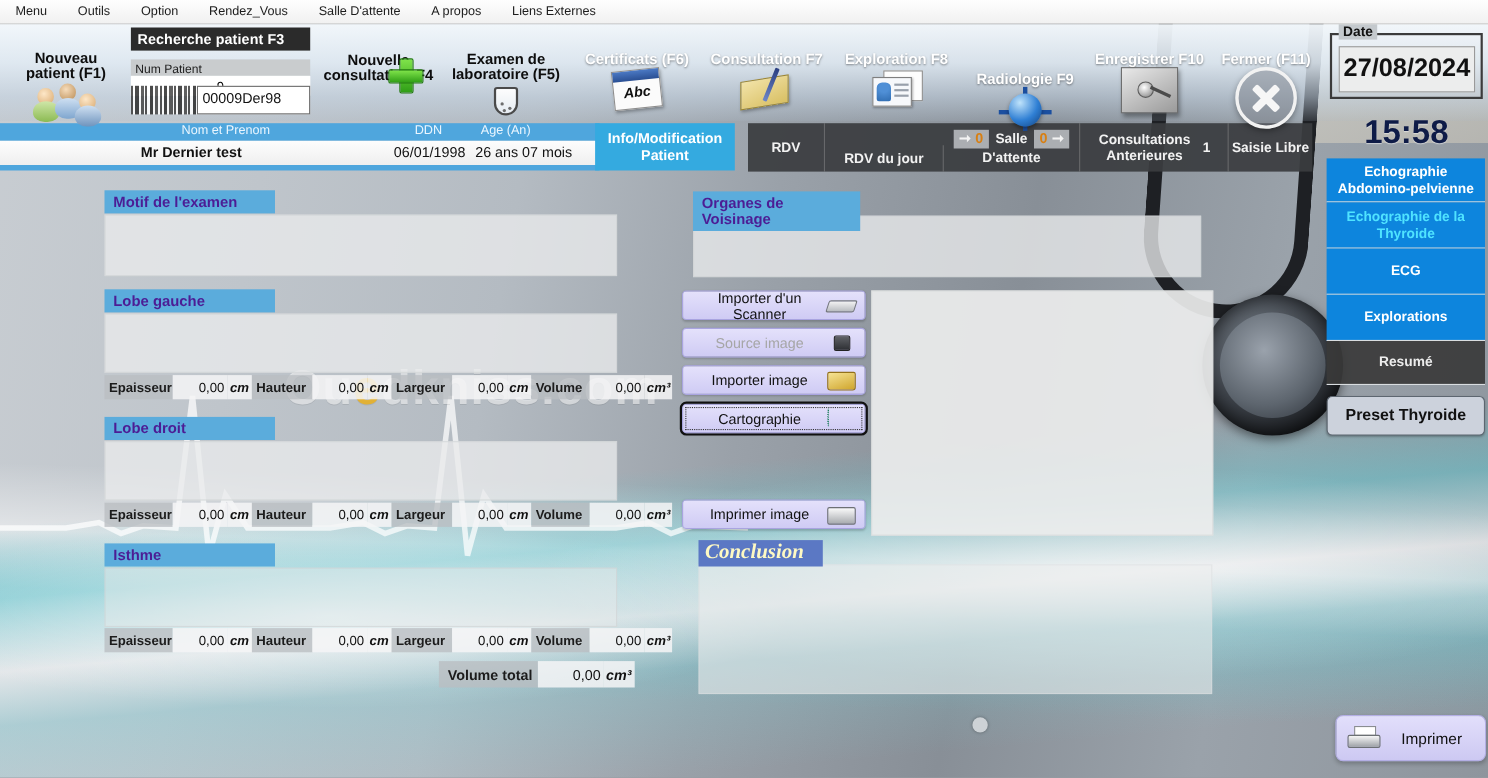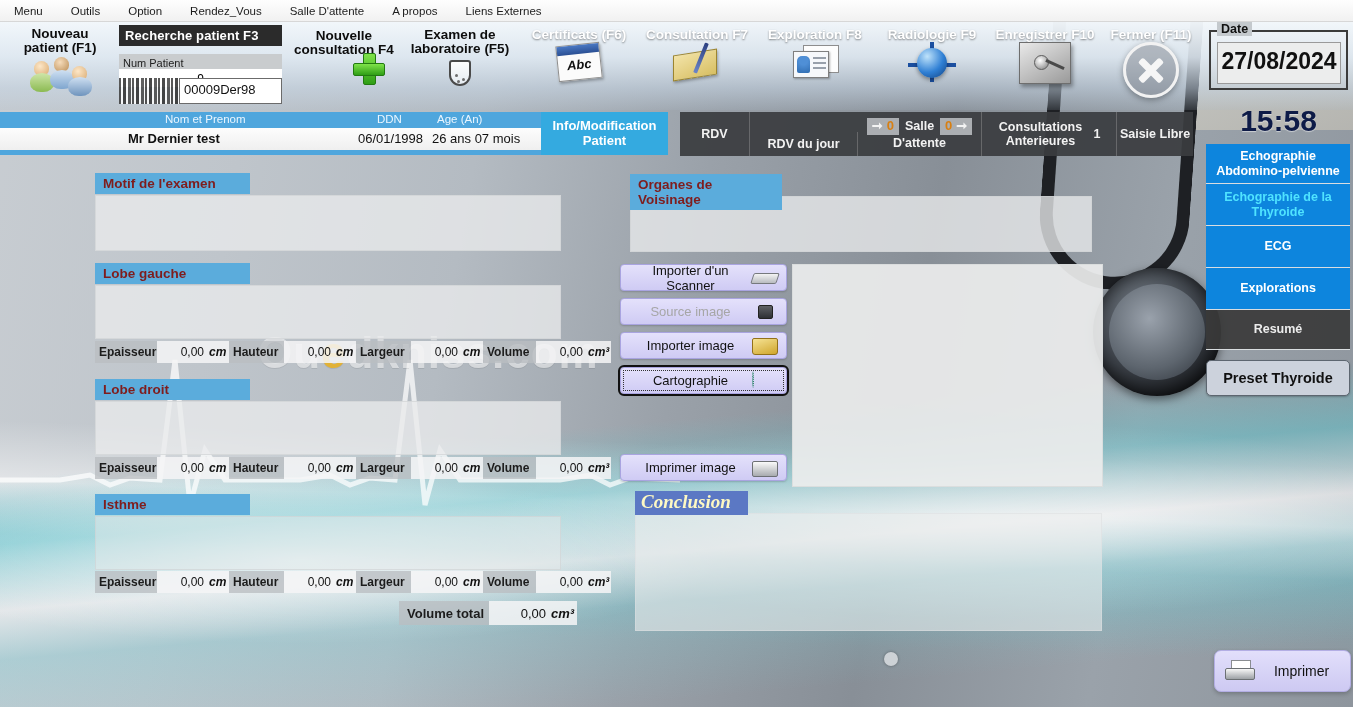--- a/index.html
+++ b/index.html
@@ -76,21 +76,21 @@
   }
   #menubar .mi { padding:3px 14px; cursor:default; }
 
   
   #toolbar {
     position:absolute; left:0; top:22px; width:1353px; height:88px;
     background:linear-gradient(to bottom, rgba(243,248,252,.97), rgba(226,236,245,.88) 40%, rgba(199,214,229,.55) 75%, rgba(170,186,201,.15));
     z-index:20;
   }
   .tb-item { position:absolute; text-align:center; }
-  .tb-label { font-weight:bold; line-height:1.05; }
+  .tb-label { font-weight:bold; line-height:1.05;margin-top:19px; }
   .tb-dark { color:#0d0d0d; font-size:13.5px; }
   .tb-light { color:#ffffff; font-size:13.5px; text-shadow:0 1px 2px rgba(0,0,0,.45); }
 
   
   .ico-people { position:relative; width:64px; height:34px; margin:2px auto 0; }
   .ico-people span { position:absolute; border-radius:50% 50% 45% 45%; }
   .p-head { width:15px; height:15px; border-radius:50%; }
   .p-body { width:24px; height:19px; border-radius:12px 12px 4px 4px; }
 
   
@@ -234,21 +234,21 @@
   }
   .rdv-cell:last-child { border-right:none; }
   .cnt-box {
     background:rgba(190,193,197,.85); color:#d87f12; font-weight:bold; font-size:13px;
     padding:1px 5px; display:inline-flex; align-items:center; gap:4px;
   }
   .arrow { color:#f3f3f3; font-size:13px; }
 
   
   .sec-title {
-    position:absolute; background:#5bacdc; color:#7f1d1d; font-weight:bold; font-size:13.5px;
+    position:absolute; background:#5bacdc; color:#4c1d95; font-weight:bold; font-size:13.5px;
     padding:3px 8px; z-index:6;
   }
   .sec-box {
     position:absolute; background:rgba(233,235,236,.78);
     border:1px solid rgba(205,208,210,.6); z-index:5;
   }
   
   .meas-row { position:absolute; display:flex; height:22px; z-index:7; font-size:12px; }
   .m-lab {
     background:rgba(186,190,193,.78); color:#1c1c1c; font-weight:bold;
@@ -434,21 +434,21 @@
     <div class="ico-card">
       <div class="c2"></div>
         <div class="c1"></div>
         <div class="av"></div>
       <div class="ln" style="top:13px;"></div>
       <div class="ln" style="top:18px;"></div>
       <div class="ln" style="top:23px;"></div>
     </div>
   </div>
 
-  <div class="tb-item" style="left:874px; top:6px; width:116px;">
+  <div class="tb-item" style="left:874px; top:24px; width:116px;">
     <div class="tb-label tb-light">Radiologie F9</div>
     <div class="ico-globe">
       <div class="ar h"></div>
         <div class="ar v"></div>
         <div class="ball"></div>
     </div>
   </div>
 
   <div class="tb-item" style="left:993px; top:6px; width:104px;">
     <div class="tb-label tb-light">Enregistrer F10</div>

